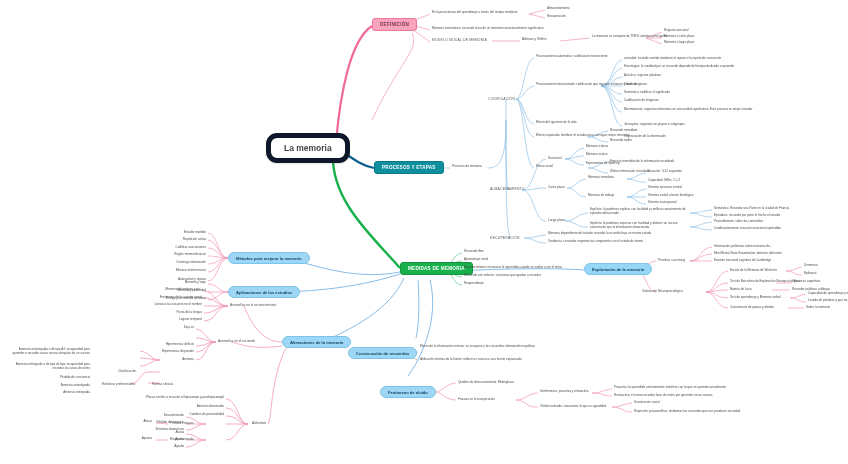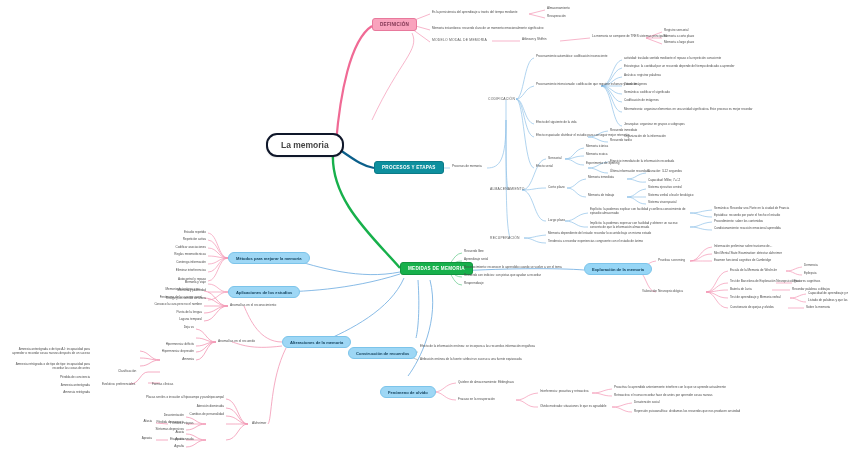--- a/index.html
+++ b/index.html
@@ -5,21 +5,21 @@
   html,body{margin:0;padding:0;background:#ffffff;}
   body{width:848px;height:464px;overflow:hidden;
        font-family:"Liberation Sans", sans-serif;color:#3a3a3a;}
   #canvas{position:relative;width:848px;height:464px;}
   svg.links{position:absolute;left:0;top:0;width:848px;height:464px;pointer-events:none;}
 
   .node{position:absolute;box-sizing:border-box;white-space:nowrap;}
 
   
   .root{
-    background:#ffffff;border:2px solid #0f172a;border-radius:11px;
+    background:#ffffff;border:5px solid #0f172a;border-radius:11px;
     padding:5px 13px;font-size:8.5px;font-weight:bold;color:#444;
     box-shadow:0 1px 2px rgba(0,0,0,.10);
   }
   
   .mainbox{
     border-radius:3px;padding:3.2px 7px;font-size:4.6px;font-weight:bold;
     color:#ffffff;letter-spacing:.25px;text-align:center;
   }
   .mb-pink{background:#f9a3bd;border:1px solid #e8799c;color:#7d3350;}
   .mb-teal{background:#0d8f9e;border:1px solid #0b7a87;}

